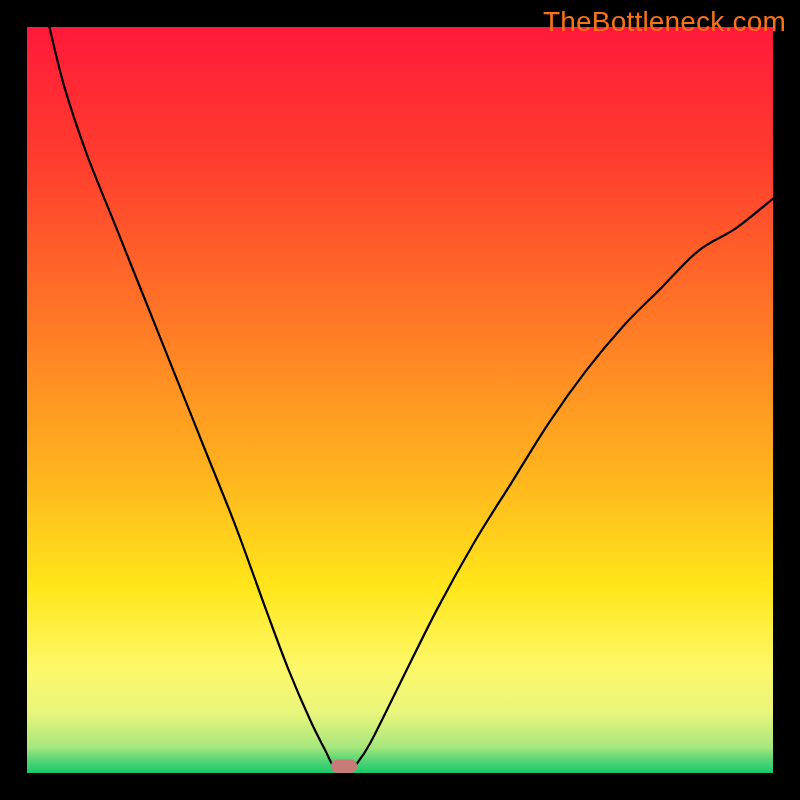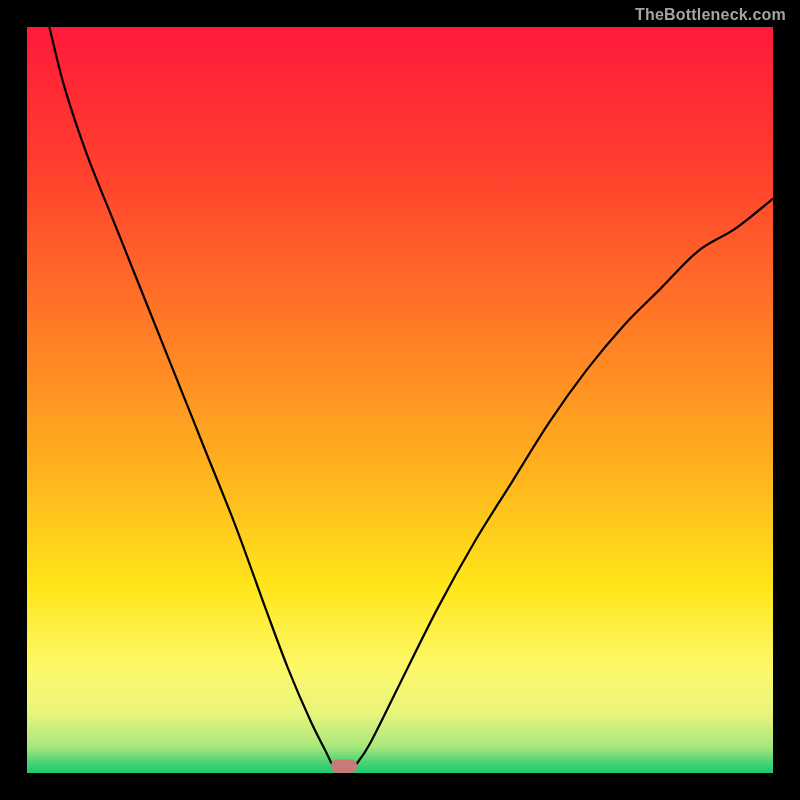--- a/index.html
+++ b/index.html
@@ -15,23 +15,23 @@
     position: absolute;
     top: 0;
     left: 0;
     width: 800px;
     height: 800px;
   }
   .watermark {
     position: absolute;
     top: 6px;
     right: 14px;
-    color: #a3a3a3;
-    font-size: 16px;
-    font-weight: 700;
+    color: #f97316;
+    font-size: 28px;
+    font-weight: 400;
     letter-spacing: 0.2px;
     user-select: none;
   }
 </style>
 </head>
 <body>
 
 <svg class="frame" viewBox="0 0 800 800">
   <defs>
     <linearGradient id="bg-grad" x1="0" y1="0" x2="0" y2="1">

